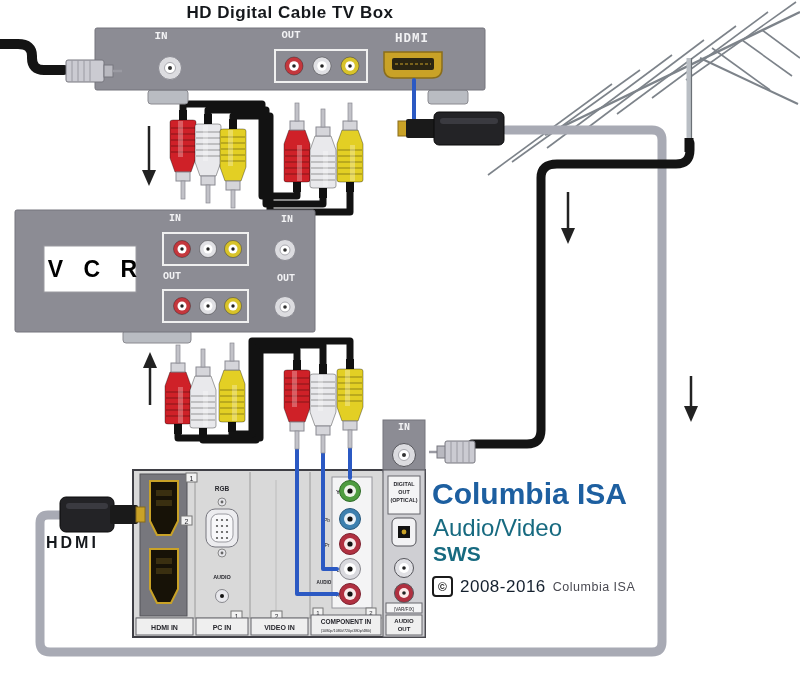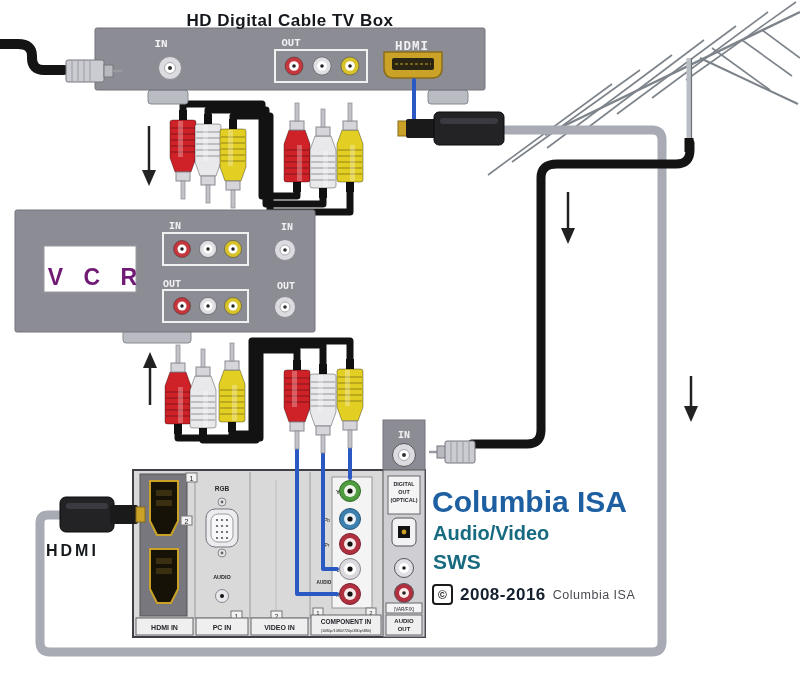--- a/index.html
+++ b/index.html
@@ -1,39 +1,39 @@
 <!DOCTYPE html>
 <html><head>
 <meta charset="utf-8">
 <style>
   html,body{margin:0;padding:0;background:#fff;}
   .stage{position:relative;width:800px;height:684px;background:#ffffff;overflow:hidden;
          font-family:"Liberation Sans",sans-serif;}
   .stage svg{position:absolute;left:0;top:0;}
-  .lbl{position:absolute;white-space:nowrap;margin-top:8px;}
+  .lbl{position:absolute;white-space:nowrap;}
   .t-title{left:120px;top:3px;width:340px;text-align:center;font-size:17px;font-weight:bold;color:#15181c;letter-spacing:.5px;}
   .on-gray{color:#f2f2f4;font-weight:bold;font-family:Liberation Mono, monospace;}
   .cb-in{left:146px;top:30px;width:30px;text-align:center;font-size:11px;}
   .cb-out{left:276px;top:29px;width:30px;text-align:center;font-size:10.5px;}
   .cb-hdmi{left:388px;top:32px;width:48px;text-align:center;font-size:12.5px;letter-spacing:1px;}
   .vcr-name{left:44px;top:246px;width:92px;height:46px;display:flex;align-items:center;justify-content:center;
-            font-size:23px;font-weight:bold;letter-spacing:7px;color:#701a75;padding-left:12px;box-sizing:border-box;}
+            font-size:23px;font-weight:bold;letter-spacing:7px;color:#000000;padding-left:12px;box-sizing:border-box;}
   .vcr-avin{left:160px;top:213px;width:30px;text-align:center;font-size:10px;}
   .vcr-avout{left:155px;top:271px;width:34px;text-align:center;font-size:10px;}
   .vcr-cxin{left:272px;top:214px;width:30px;text-align:center;font-size:10px;}
   .vcr-cxout{left:269px;top:273px;width:34px;text-align:center;font-size:10px;}
   .tv-in{left:389px;top:422px;width:30px;text-align:center;font-size:10px;}
   .hdmi-lbl{left:46px;top:534px;font-size:16px;font-weight:bold;letter-spacing:3px;color:#15181c;}
   .brand-name{left:432px;top:477px;font-size:30px;font-weight:bold;color:#1d5fa0;}
-  .brand-l2{left:433px;top:514px;font-size:20px;font-weight:bold;color:#176a80;}
+  .brand-l2{left:433px;top:514px;font-size:24px;font-weight:normal;color:#176a80;}
   .brand-l3{left:433px;top:542px;font-size:21px;font-weight:bold;color:#176a80;text-align:right;}
   .copy-row{left:432px;top:576px;display:flex;align-items:center;gap:7px;}
   .copy-sym{display:inline-flex;align-items:center;justify-content:center;width:17px;height:17px;
             border:2px solid #1b1b1b;border-radius:4px;font-size:12px;font-weight:bold;color:#1b1b1b;}
-  .copy-years{font-size:17px;font-weight:bold;color:#14202e;letter-spacing:.5px;}
+  .copy-years{font-size:17px;font-weight:normal;color:#14202e;letter-spacing:.5px;}
   .copy-owner{font-size:12.5px;color:#4a4a52;letter-spacing:.5px;}
   text{font-family:"Liberation Sans",sans-serif;fill:#26262c;}
   .tiny-b{font-weight:bold;}
 </style>
 </head>
 <body>
 
 <div class="stage">
 
 <svg width="800" height="684" viewBox="0 0 800 684">

